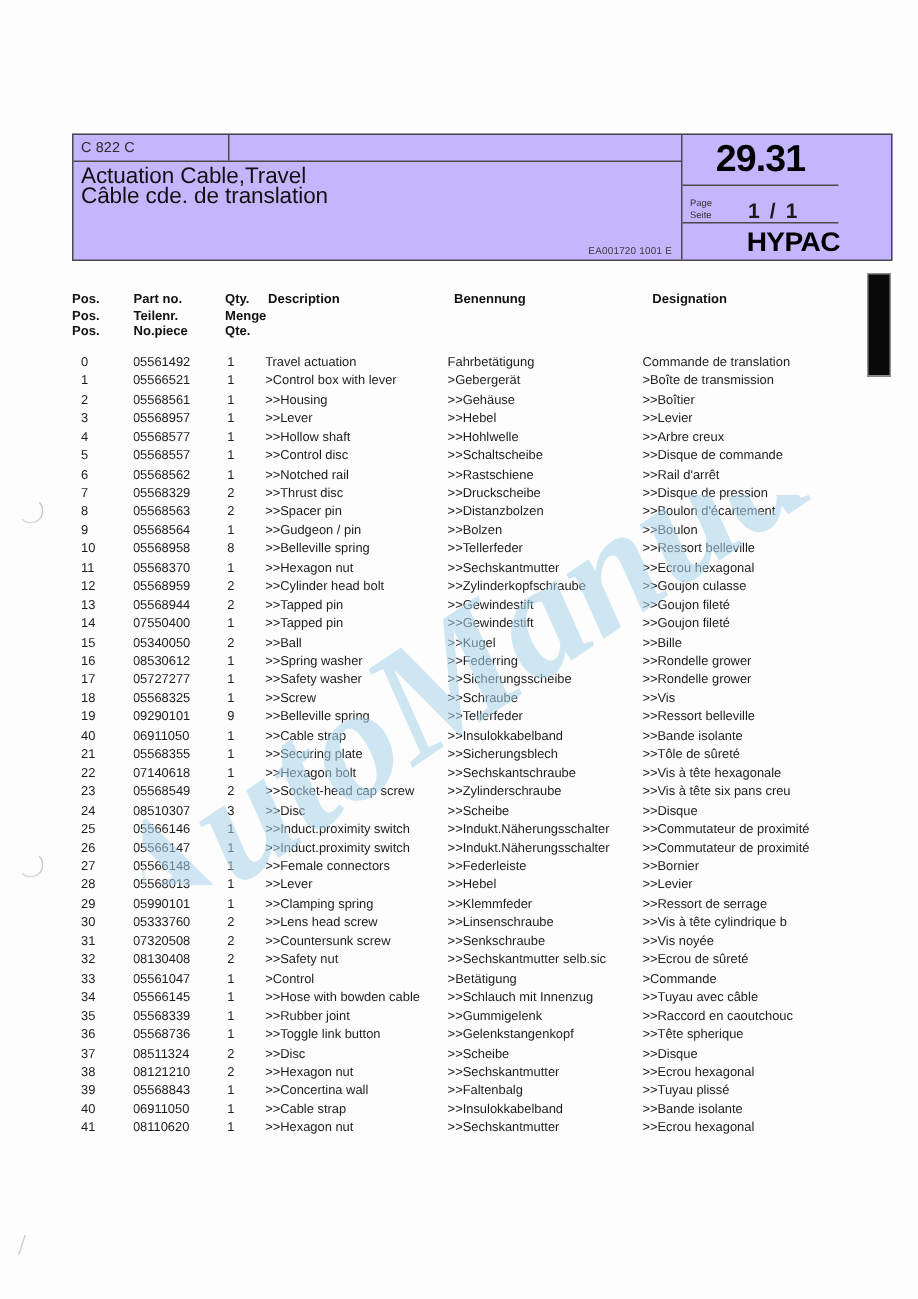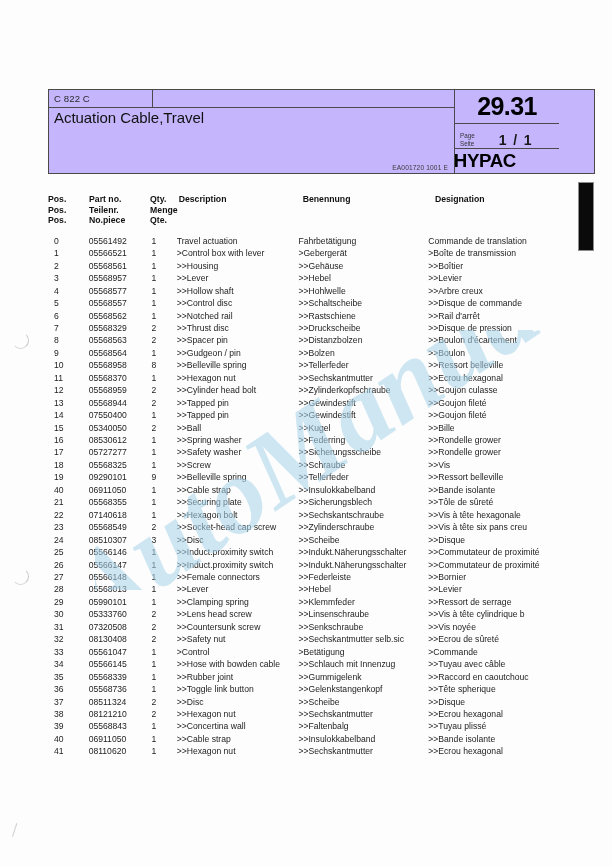--- a/index.html
+++ b/index.html
@@ -151,21 +151,21 @@
     text-align: center;
     font-size: 14px;
     font-weight: bold;
     letter-spacing: 1.4px;
     padding-right: 2px;
   }
   .hr-brand {
     flex: 1;
     display: flex;
     align-items: center;
-    justify-content: flex-start;
+    justify-content: flex-end;
     min-height: 24px;
   }
   .brand {
     font-size: 18px;
     font-weight: bold;
     letter-spacing: -0.4px;
     color: #000;
     transform: scaleX(1.04);
   }
 
@@ -218,20 +218,21 @@
 <div class="edge-bar"></div>
 
 <div class="header">
 
   <div class="header-left">
     <div class="hl-top">
       <div class="machine-code">C 822 C</div>
     </div>
     <div class="hl-body">
       <div class="title-line">Actuation Cable,Travel</div>
+      <div class="title-line">Câble cde. de translation</div>
       <div class="ea-code">EA001720 1001 E</div>
     </div>
   </div>
 
   <div class="header-right">
     <div class="hr-group">
       <span class="group-num">29.31</span>
     </div>
     <div class="hr-page">
       <div class="page-labels">

